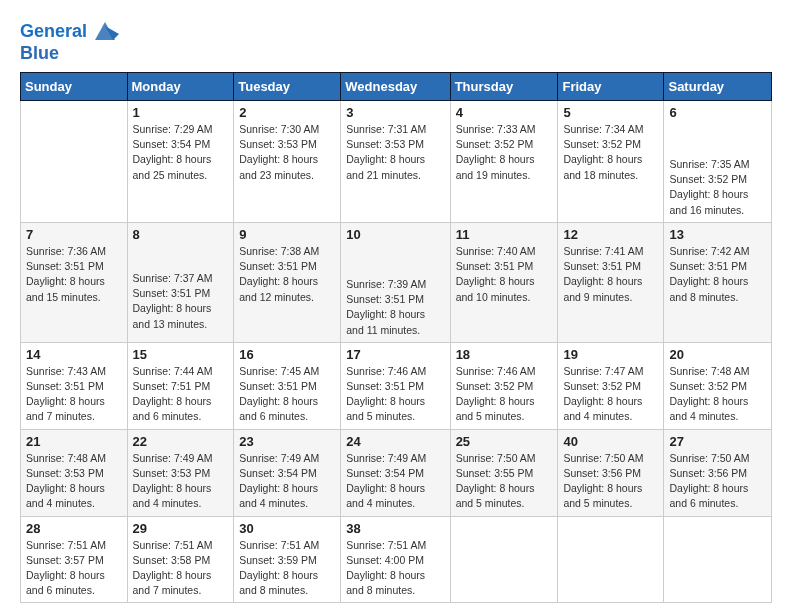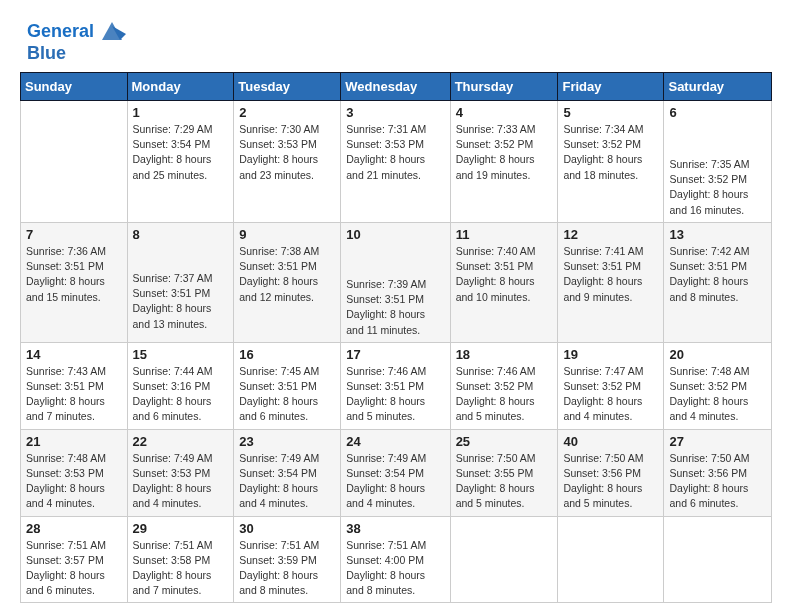--- a/index.html
+++ b/index.html
@@ -14,21 +14,20 @@
       width: 792px;
       min-height: 612px;
       padding: 18px 20px 10px 20px;
       background: #fff;
     }
     .header {
       display: flex;
       justify-content: space-between;
       align-items: flex-start;
       margin-bottom: 10px;
-      margin-left: 7px;
     }
     .logo {
       display: flex;
       align-items: center;
       gap: 0;
     }
     .logo-text {
       font-size: 18px;
       font-weight: bold;
       color: #333;
@@ -237,21 +236,21 @@
           <td>
             <span class="day-num">14</span>
             <div class="day-info" style="white-space: pre-line;">Sunrise: 7:43 AM
 Sunset: 3:51 PM
 Daylight: 8 hours
 and 7 minutes.</div>
           </td>
           <td>
             <span class="day-num">15</span>
             <div class="day-info" style="white-space: pre-line;">Sunrise: 7:44 AM
-Sunset: 3:16 PM
+Sunset: 7:51 PM
 Daylight: 8 hours
 and 6 minutes.</div>
           </td>
           <td>
             <span class="day-num">16</span>
             <div class="day-info" style="white-space: pre-line;">Sunrise: 7:45 AM
 Sunset: 3:51 PM
 Daylight: 8 hours
 and 6 minutes.</div>
           </td>

